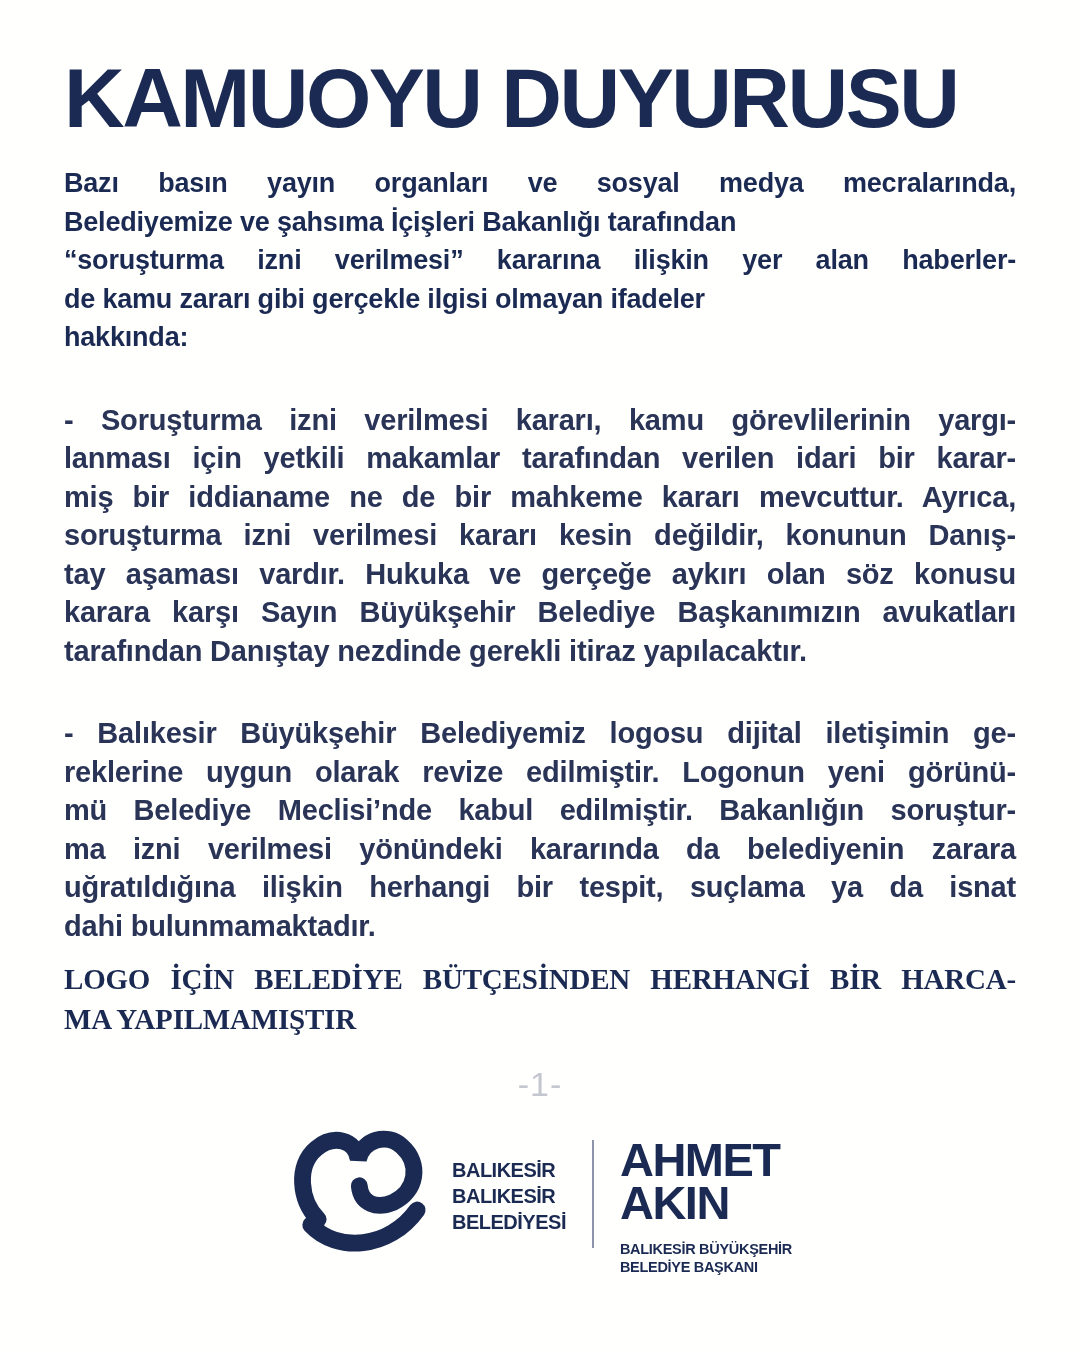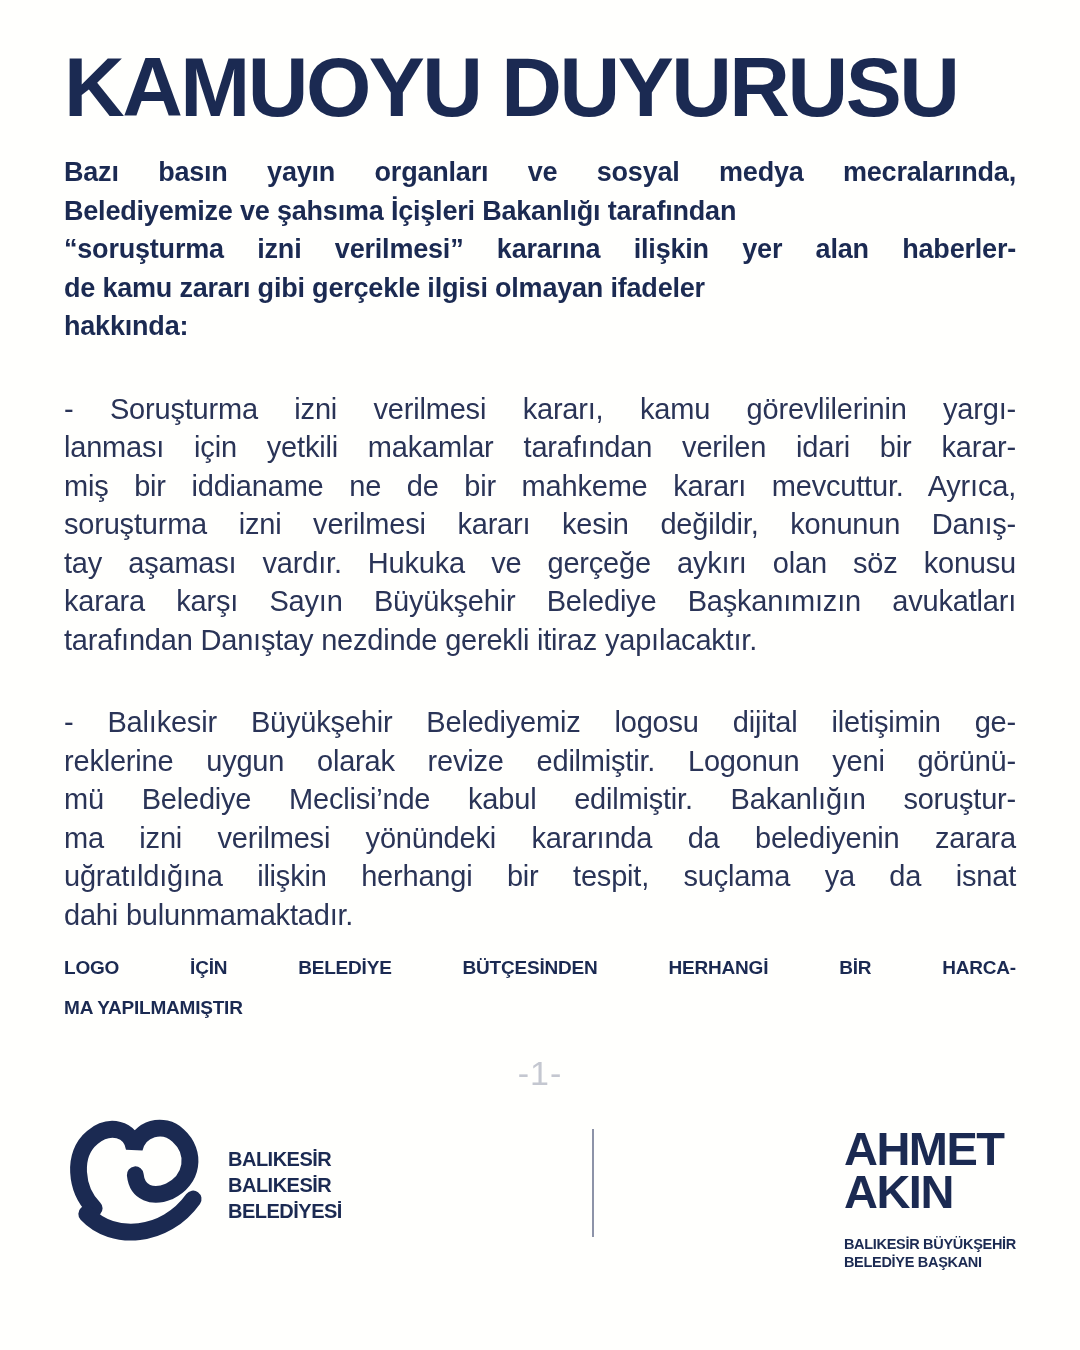--- a/index.html
+++ b/index.html
@@ -8,21 +8,21 @@
     width: 1080px;
     height: 1350px;
     background: #fffffd;
     overflow: hidden;
     font-family: "Liberation Sans", "DejaVu Sans", sans-serif;
   }
   .page {
     box-sizing: border-box;
     width: 1080px;
     height: 1350px;
-    padding: 33px 64px 0 64px;
+    padding: 44px 64px 0 64px;
     background: #fffffd;
   }
   .page-title {
     margin: 12px 0 24px 0;
     font-size: 84px;
     line-height: 1.0;
     font-weight: bold;
     letter-spacing: -2.5px;
     color: #1b2a52;
     white-space: nowrap;
@@ -37,42 +37,43 @@
   .intro-para {
     font-size: 27px;
     line-height: 38.5px;
     font-weight: bold;
     letter-spacing: -0.2px;
     color: #1b2a52;
   }
   .body-para {
     font-size: 29px;
     line-height: 38.5px;
-    font-weight: 400;
+    font-weight: 700;
     letter-spacing: -0.2px;
     color: #2a3457;
   }
   .closing-para {
     margin: 0;
-    font-size: 19px;
+    font-size: 29px;
     line-height: 40px;
     font-weight: bold;
     letter-spacing: -0.2px;
     color: #1b2a52;
+    font-family: Liberation Serif, serif;
   }
   .page-number {
     margin: 26px 0 22px 0;
     text-align: center;
     font-size: 34px;
     letter-spacing: 1px;
     color: #c4c7d0;
   }
   .footer {
     display: flex;
-    justify-content: space-between;
+    justify-content: center;
     align-items: flex-start;
     gap: 26px;
   }
   .brand {
     display: flex;
     align-items: center;
     gap: 14px;
   }
   .heart-logo { display: block; }
   .muni-name {
@@ -90,21 +91,21 @@
   }
   .mayor { margin-top: 12px; }
   .mayor-name {
     font-size: 47px;
     line-height: 0.92;
     font-weight: bold;
     letter-spacing: -1.5px;
     color: #1b2a52;
   }
   .mayor-title {
-    margin-top: 23px;
+    margin-top: 17px;
     font-size: 14.5px;
     line-height: 1.2;
     font-weight: bold;
     letter-spacing: -0.3px;
     color: #1b2a52;
   }
 </style>
 </head>
 <body>
 

